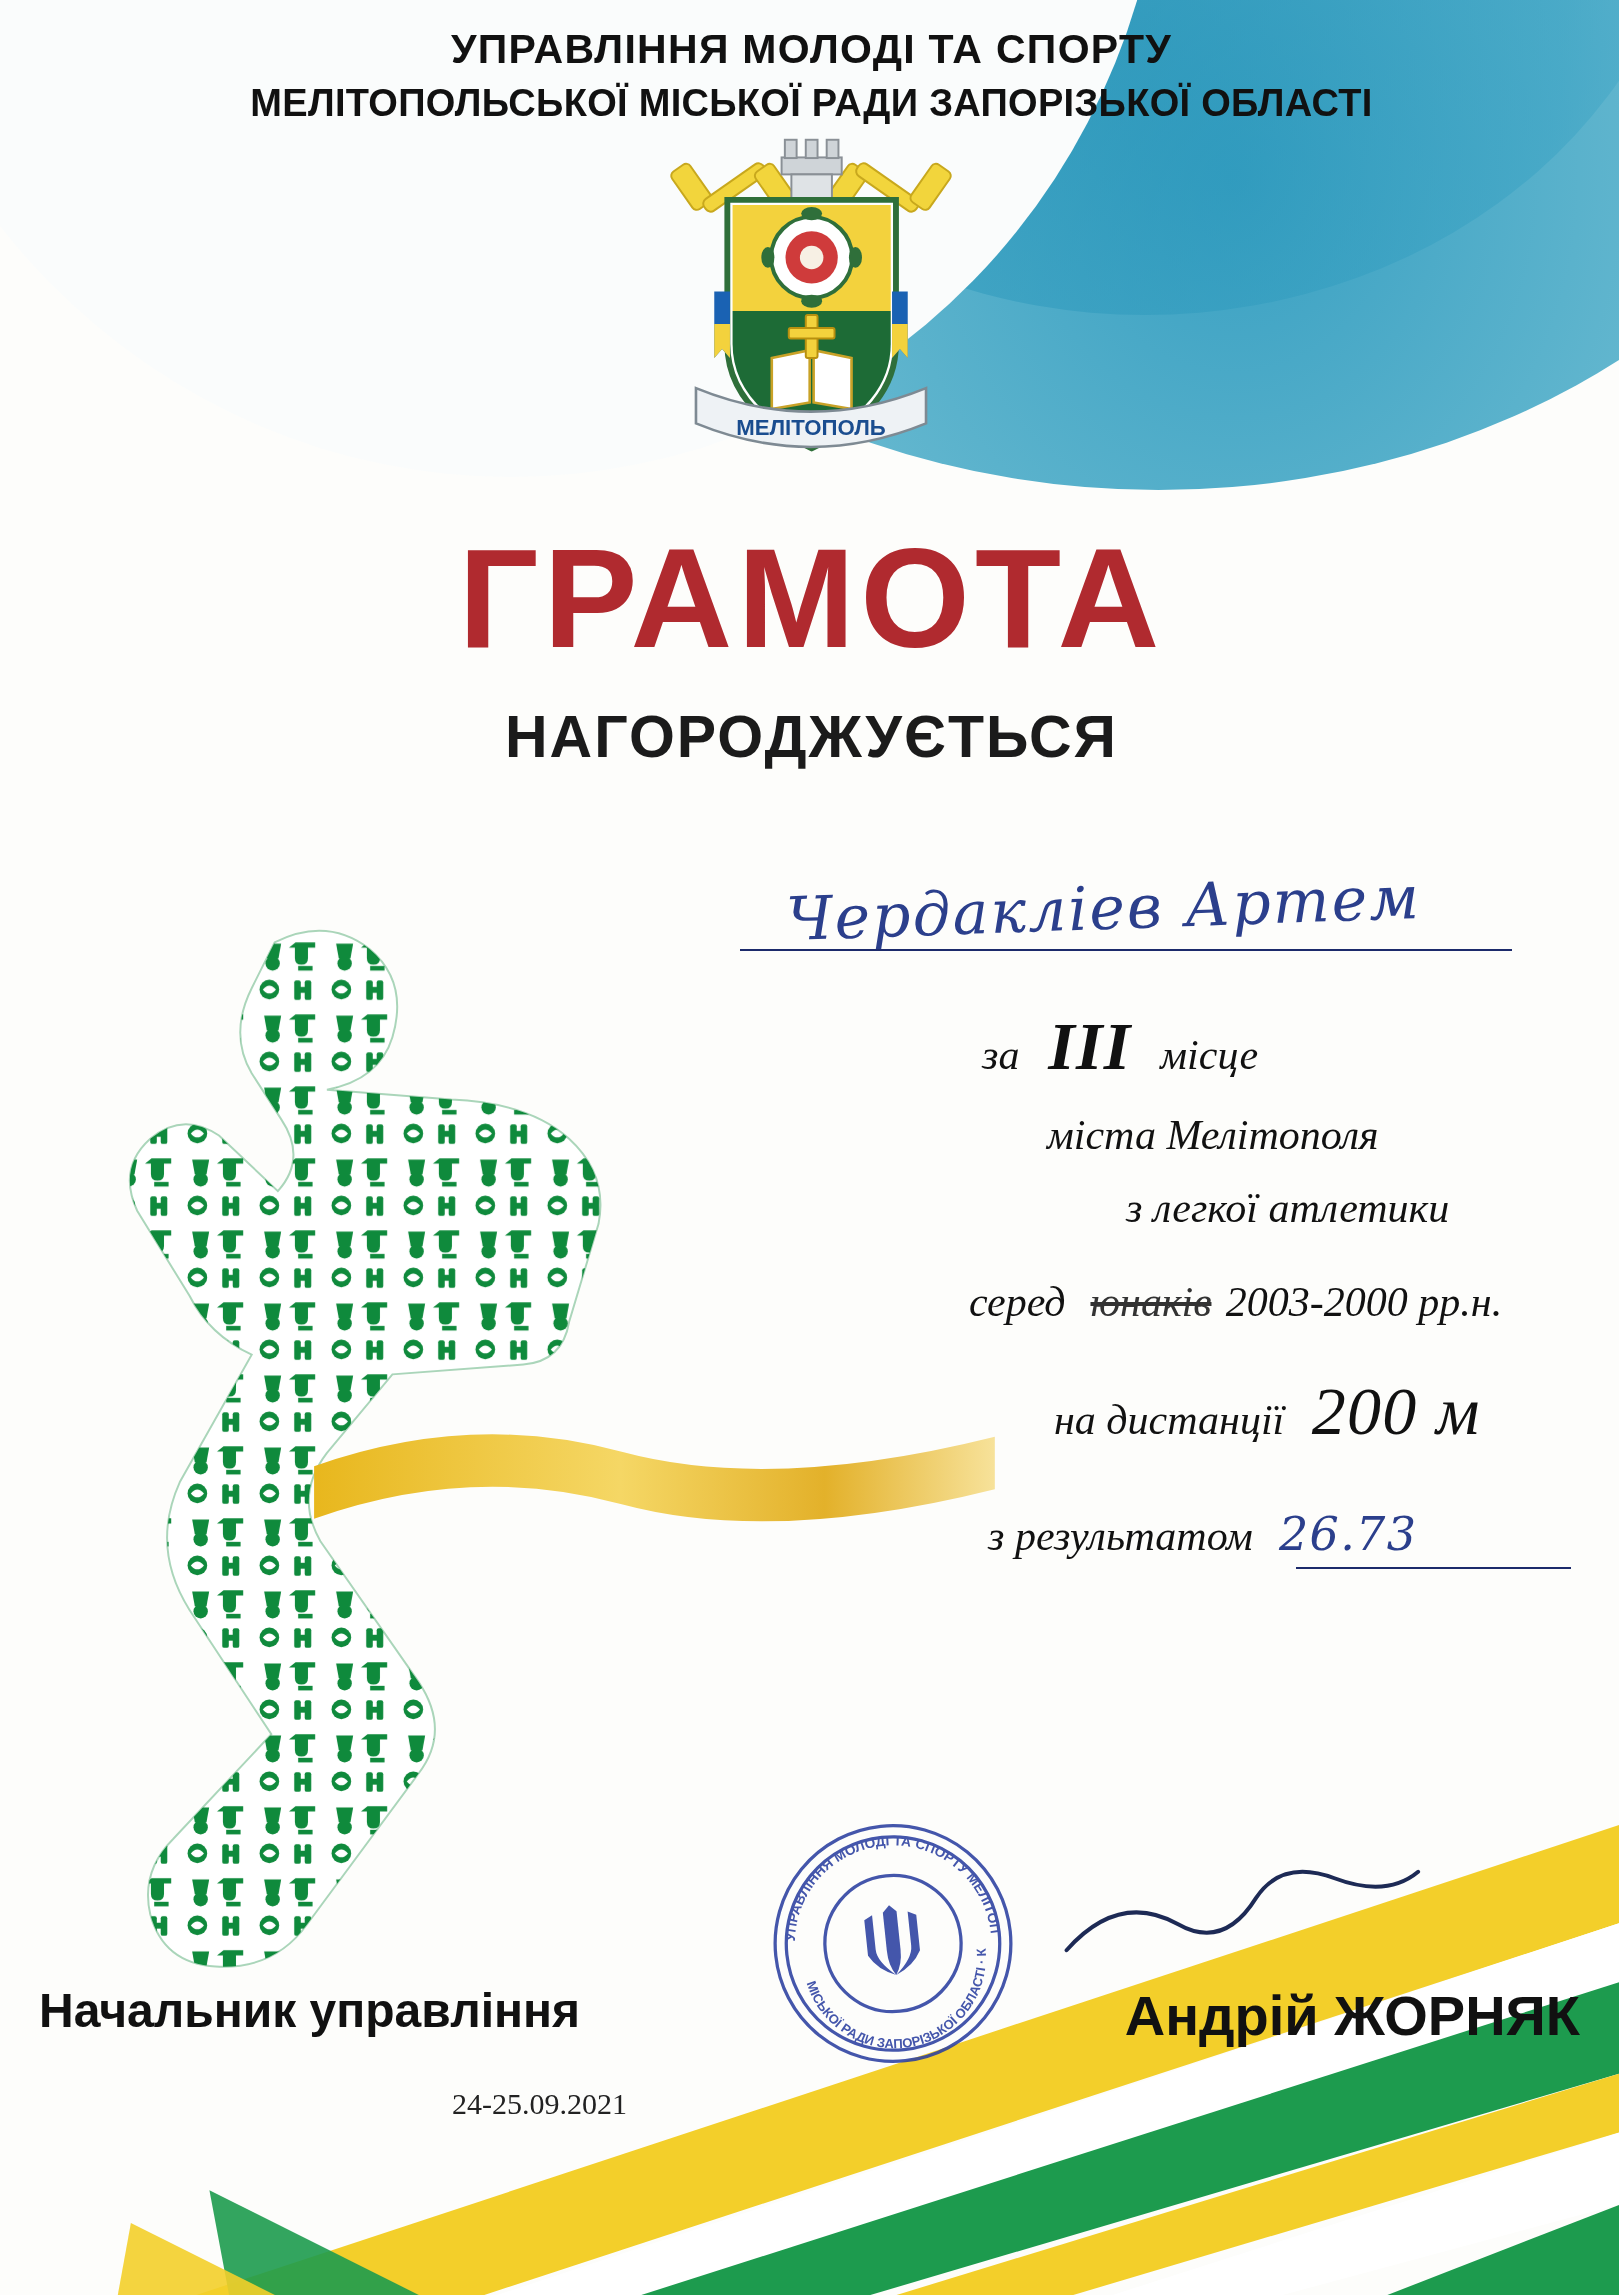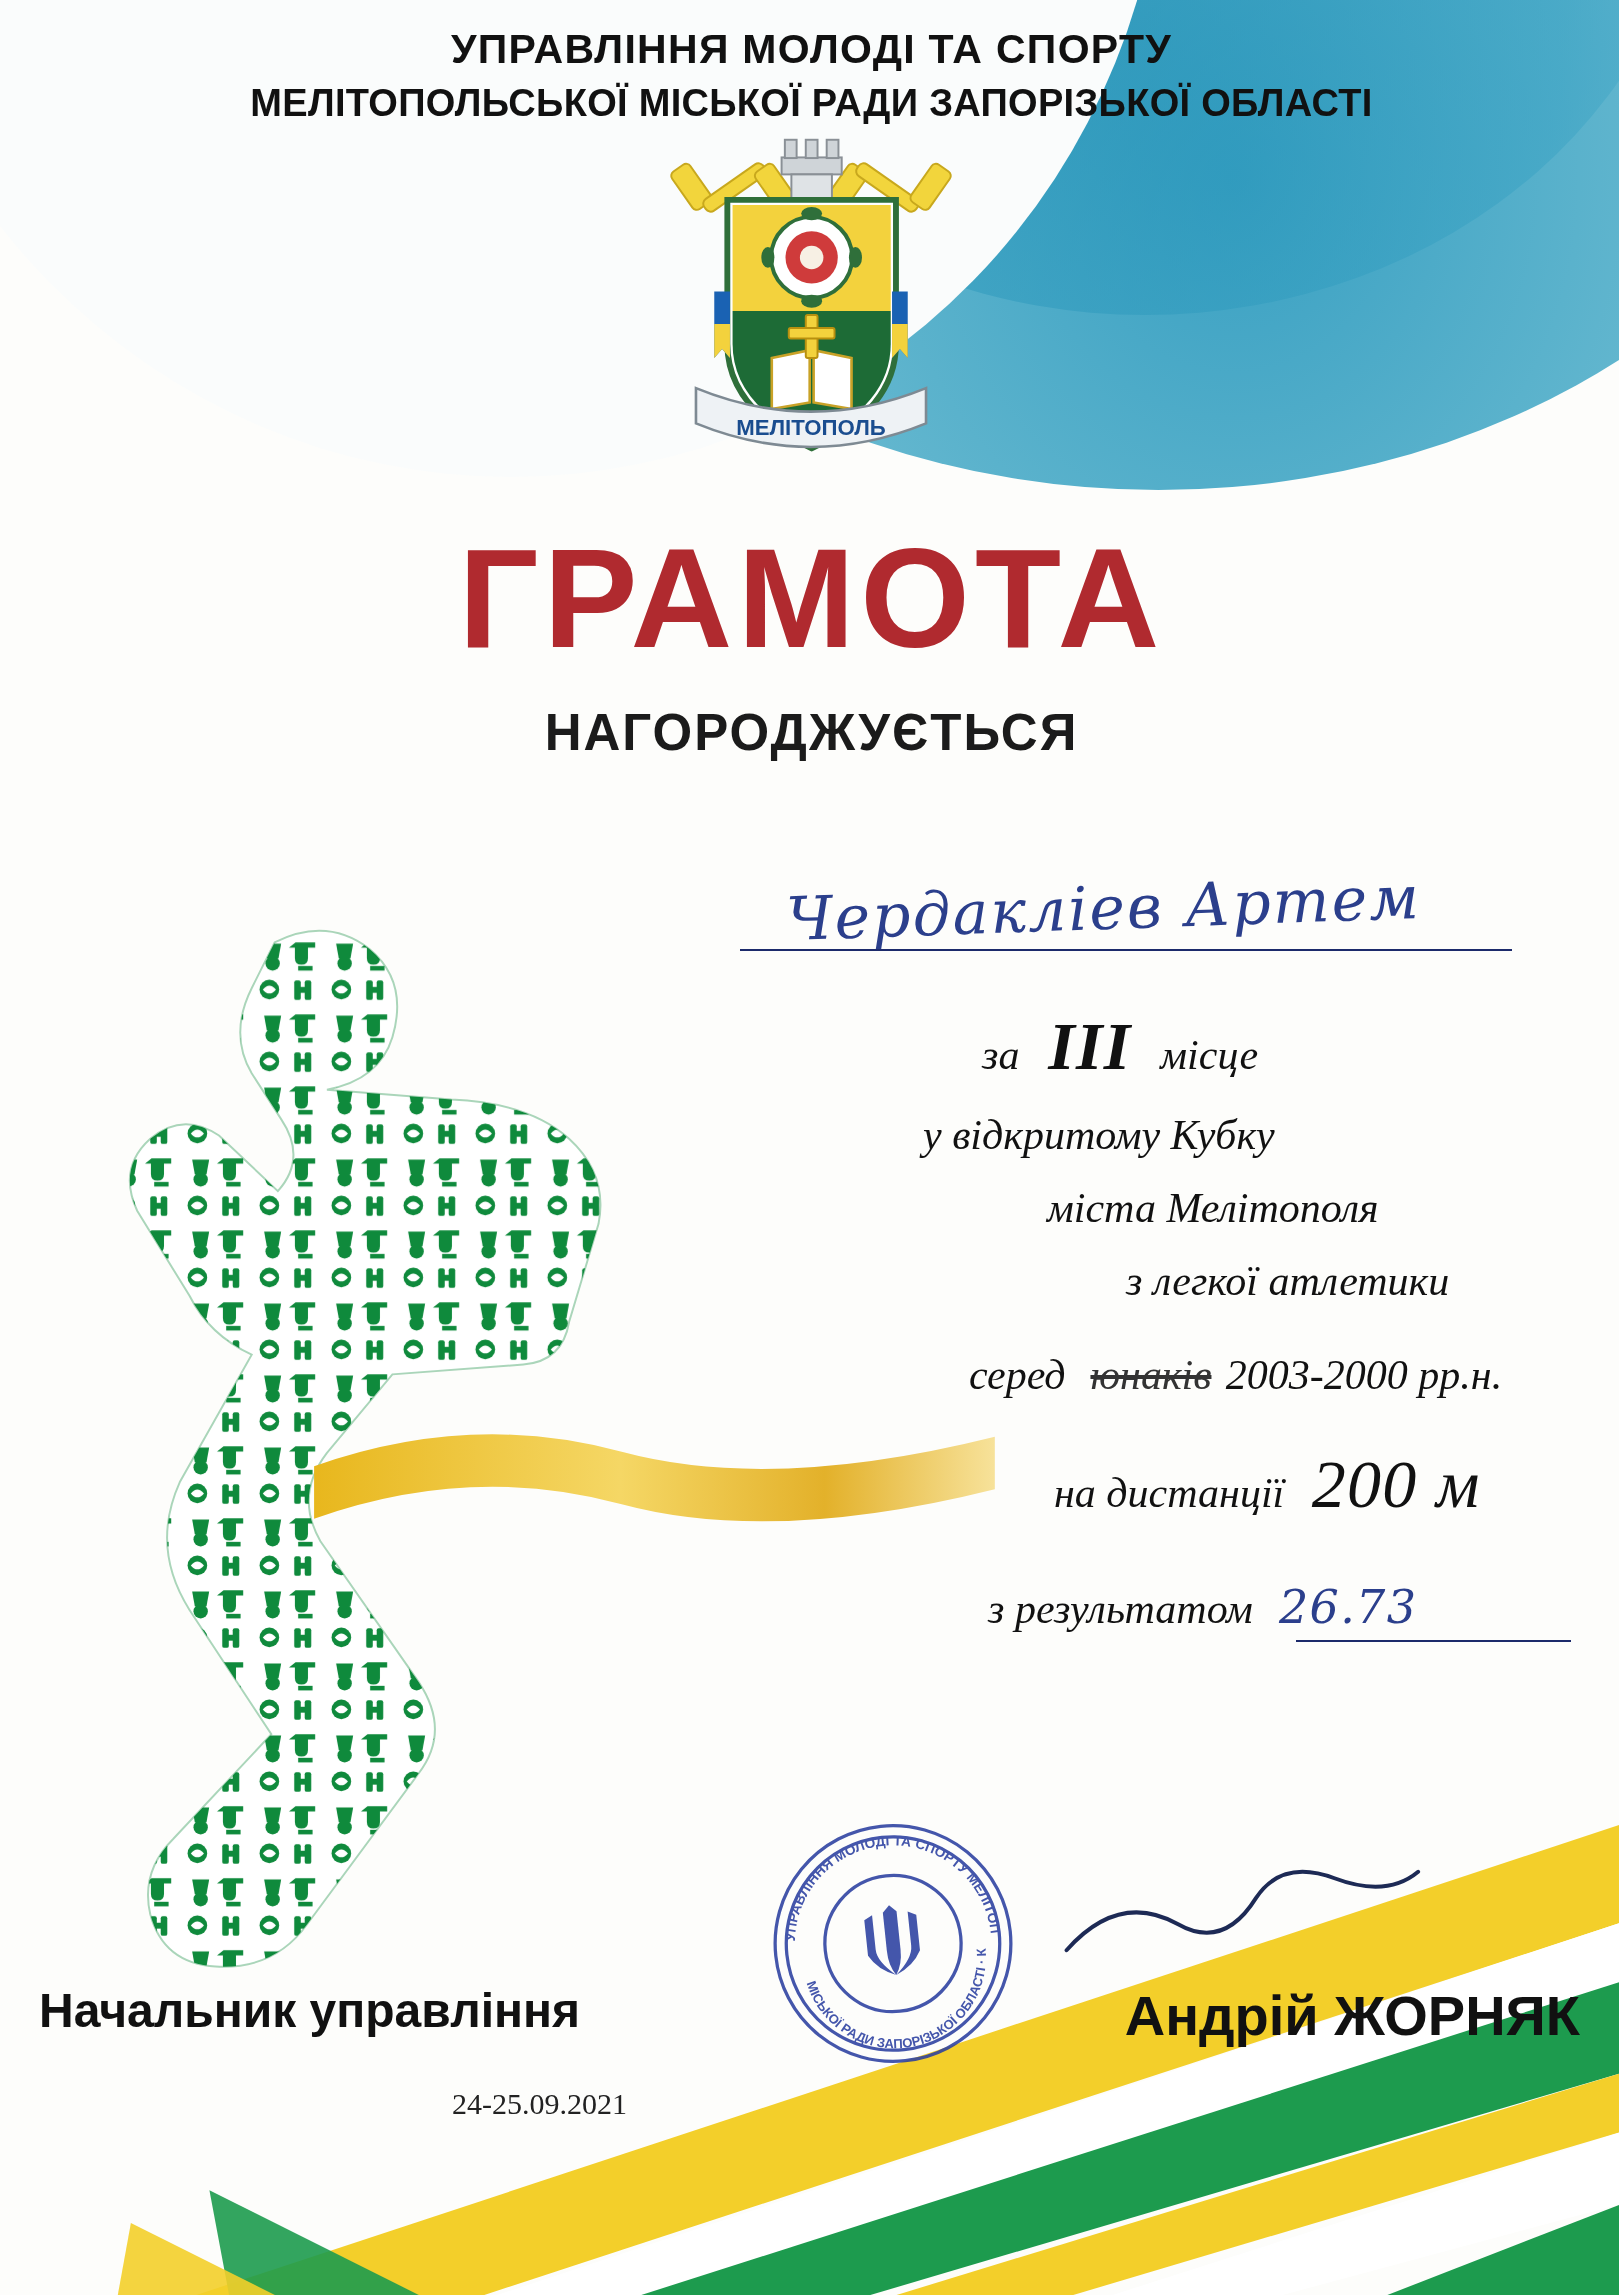--- a/index.html
+++ b/index.html
@@ -95,21 +95,21 @@
     letter-spacing: 5.2px;
     color: #b02a2f;
     z-index: 40;
   }
   .title-sub {
     position: absolute;
     top: 703px;
     left: 0;
     width: 1623px;
     text-align: center;
-    font-size: 51px;
+    font-size: 59px;
     font-weight: bold;
     letter-spacing: 2px;
     color: #1b1b1b;
     z-index: 40;
   }
 
   
   .runner {
     position: absolute;
     left: 111px;
@@ -415,21 +415,20 @@
       <div class="name-hand">Чердакліев Артем</div>
       <div class="name-rule"></div>
     </div>
 
     <div class="row r-place">
       <span>за</span>
       <span class="big" style="margin:0 18.3px;">III</span>
       <span>місце</span>
     </div>
 
-    <div class="row r-cup">у відкритому  Кубку</div>
     <div class="row r-city">міста Мелітополя</div>
     <div class="row r-sport">з   легкої атлетики</div>
 
     <div class="row r-age">
       <span>серед</span>
       <span class="strike-word" style="margin-left:14.4px;">юнаків</span>
       <span style="margin-left:3.9px;">2003-2000 рр.н.</span>
     </div>
 
     <div class="row r-dist">

